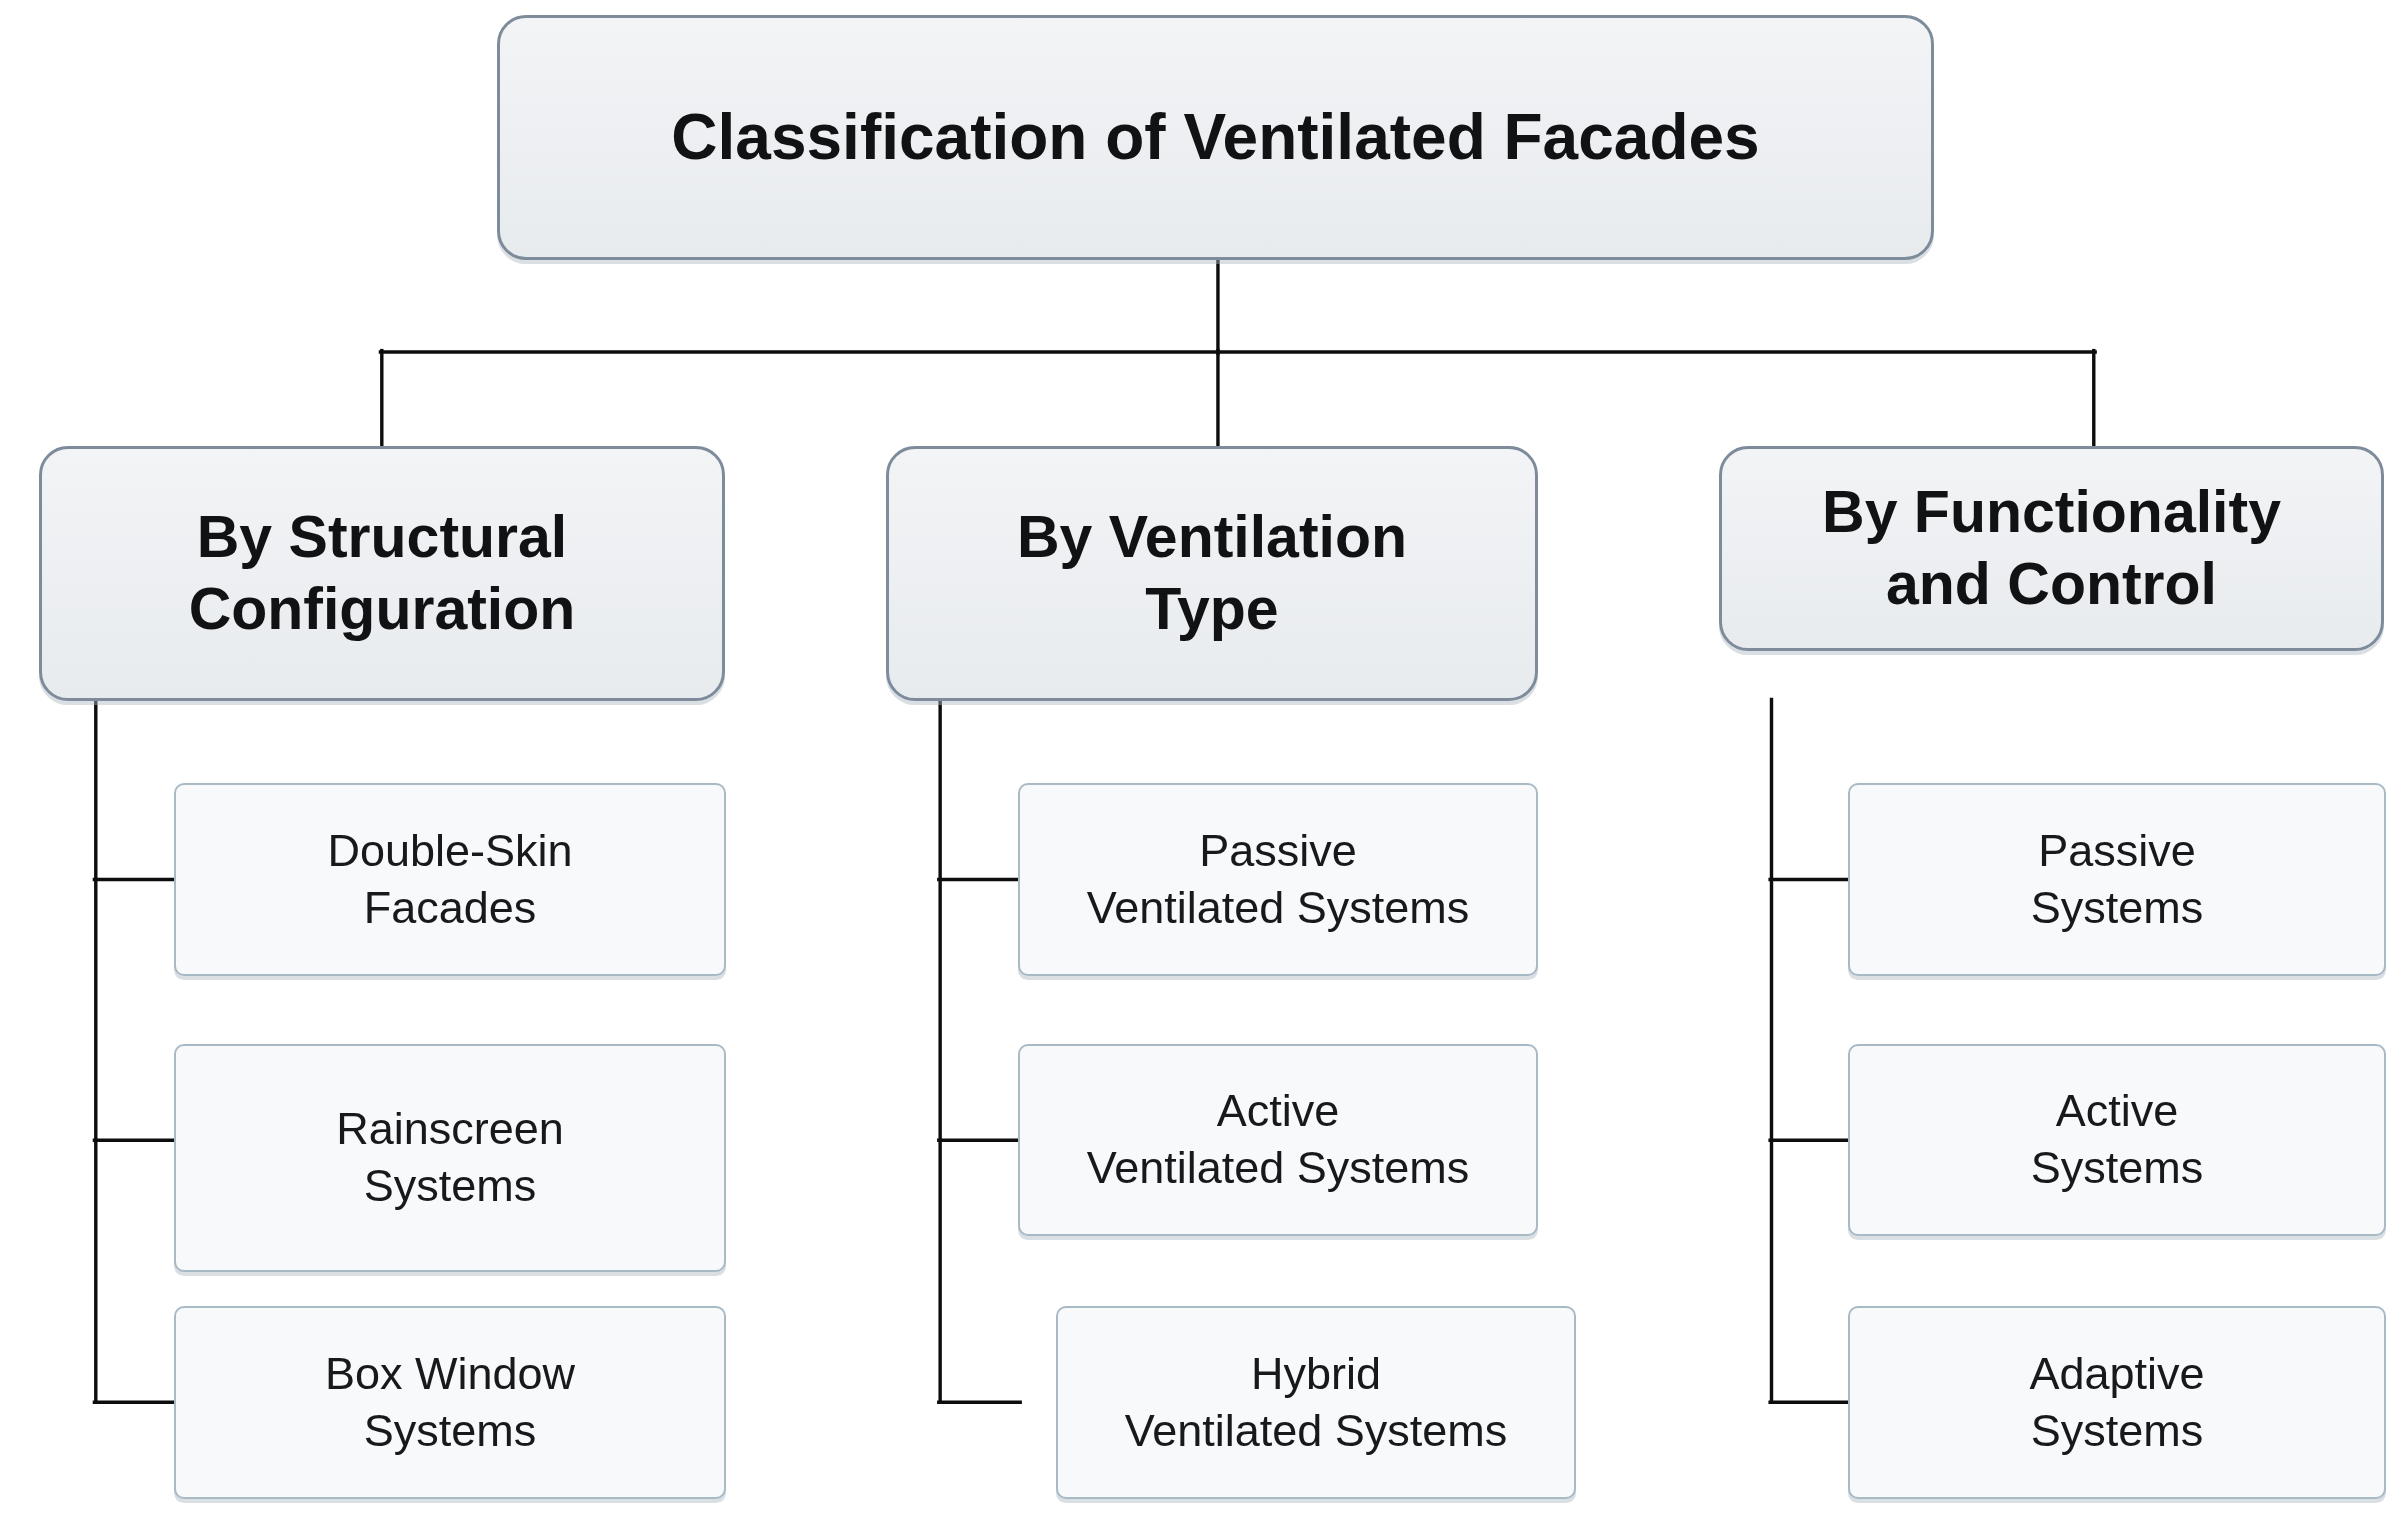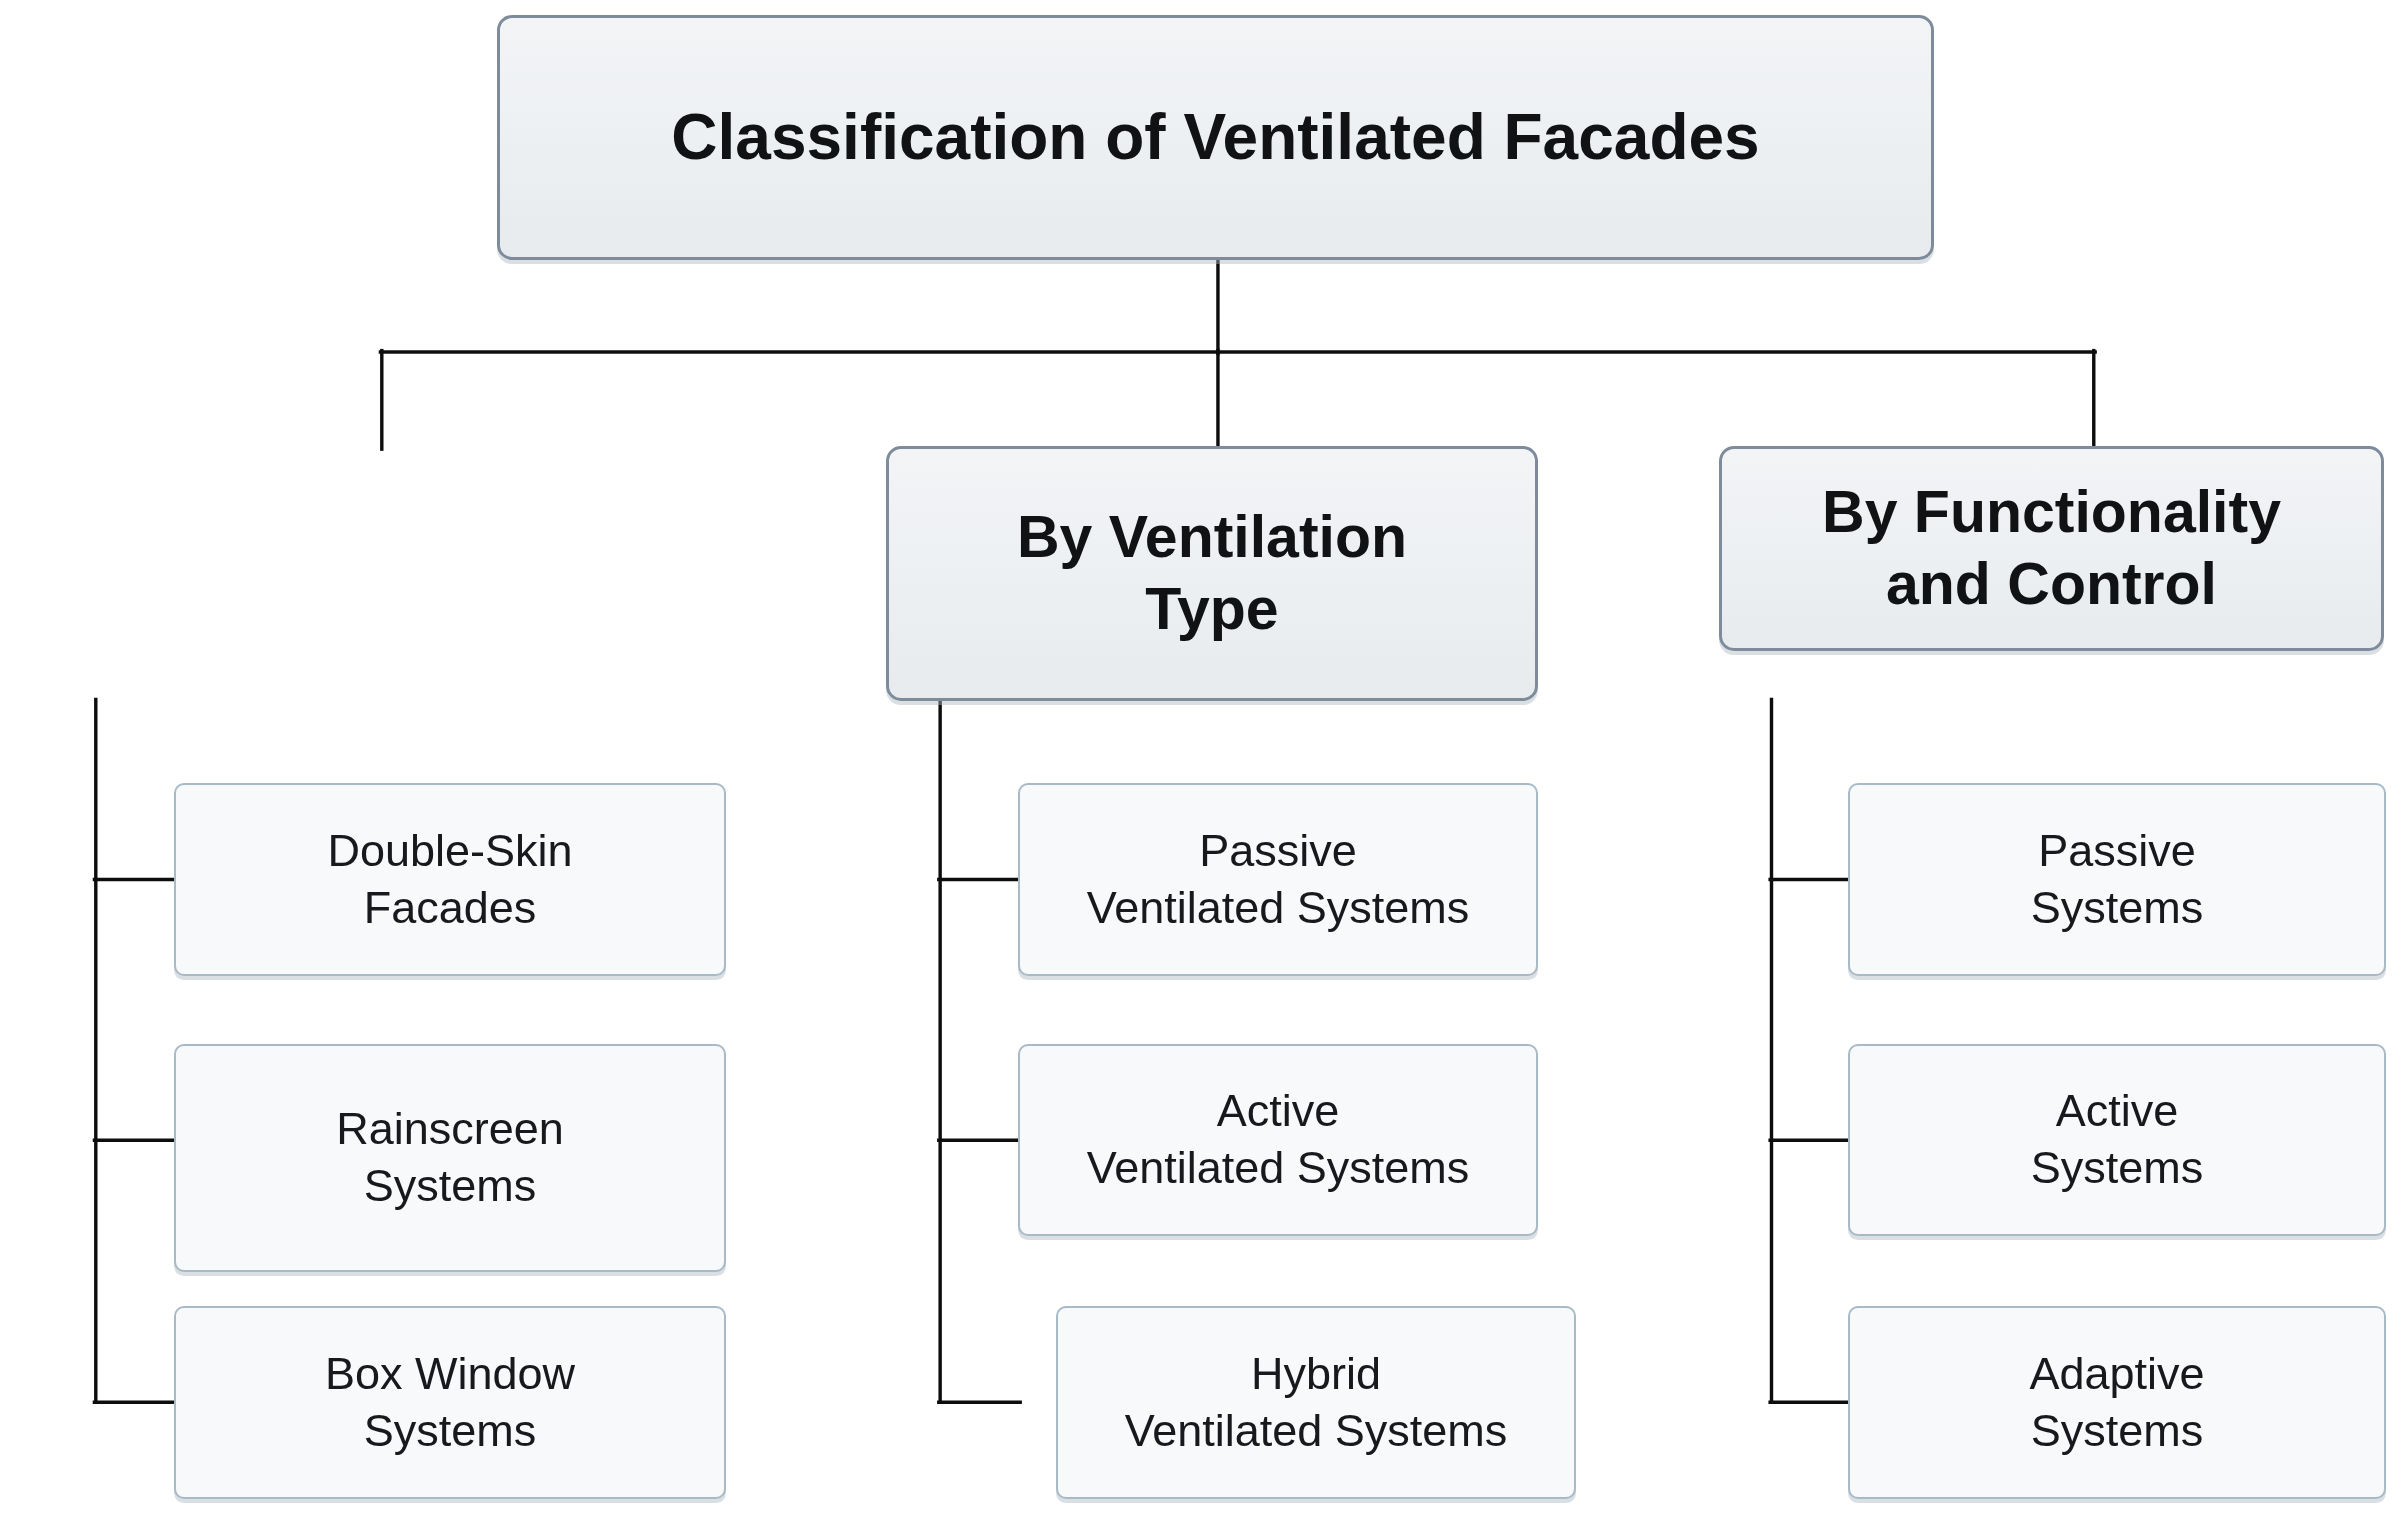--- a/index.html
+++ b/index.html
@@ -28,21 +28,21 @@
     stroke-width: 5;
     stroke-linecap: square;
   }
   .node {
     position: absolute;
     box-sizing: border-box;
     display: flex;
     align-items: center;
     justify-content: center;
     text-align: center;
-    border-radius: 15px;
+    border-radius: 29px;
     box-shadow: 0 4.1px 0 rgba(173, 184, 195, 0.45);
   }
   .node .node-label {
     white-space: pre-line;
     display: block;
     padding: 0 20.5px;
   }
   .node.header {
     background: linear-gradient(180deg,
       var(--header-fill-top, #f2f4f6) 0%,
@@ -97,20 +97,24 @@
     <path d="M2589 1022 L2589 2049"></path>
     <path d="M2587 1285 L2705 1285"></path>
     <path d="M2587 1666 L2705 1666"></path>
     <path d="M2587 2049 L2705 2049"></path>
   </svg>
 
   <div class="node header root-node" style="left:497px; top:15px; width:1437px; height:245px;">
     <span class="node-label">Classification of Ventilated Facades</span>
   </div>
 
+  <div class="node header category" style="left:39px; top:446px; width:686px; height:255px;">
+    <span class="node-label">By Structural
+Configuration</span>
+  </div>
   <div class="node header category" style="left:886px; top:446px; width:652px; height:255px;">
     <span class="node-label">By Ventilation
 Type</span>
   </div>
   <div class="node header category" style="left:1719px; top:446px; width:665px; height:205px;">
     <span class="node-label">By Functionality
 and Control</span>
   </div>
 
   <div class="node child" style="left:174px; top:783px; width:552px; height:193px;">

